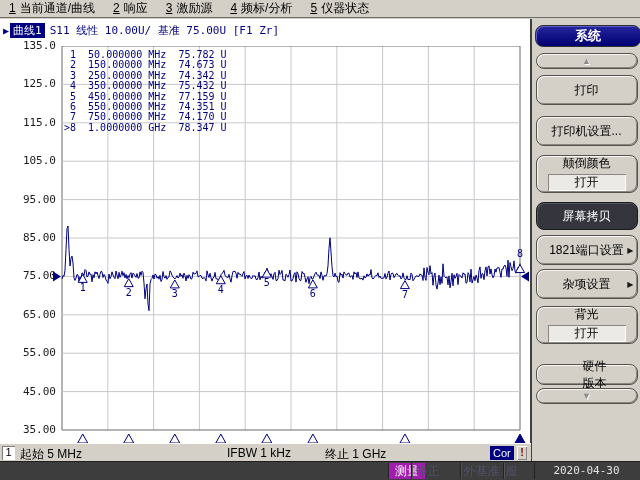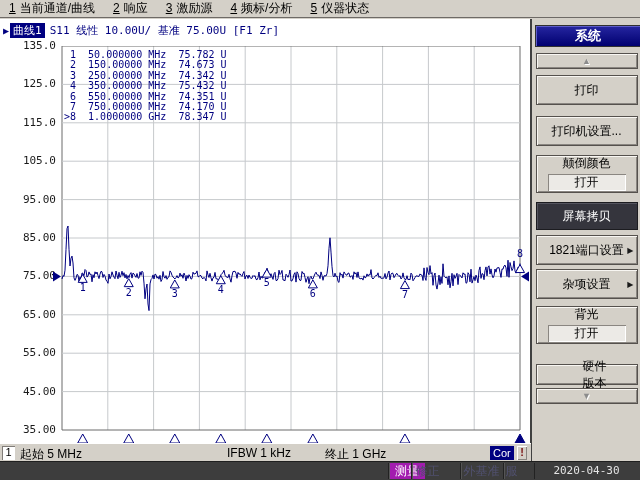--- a/index.html
+++ b/index.html
@@ -24,21 +24,21 @@
   .ylabel { position:absolute; left:14px; width:42px; text-align:right;
     font:11px "DejaVu Sans Mono",monospace; color:#1a1a1a; }
   #plot-svg { position:absolute; left:52px; top:27px; }
   #marker-table { position:absolute; left:64px; top:31px;
     font:10px "DejaVu Sans Mono",monospace; color:#000080; line-height:10.4px; white-space:pre; }
 
   
   #sidebar { position:absolute; left:531px; top:19px; width:109px; height:442px;
     background:#d4d0c8; border-left:1px solid #404040; padding:6px 2px 0 3px; }
   .sk { width:102px; margin:0 auto; font-size:12px; color:#000; text-align:center;
-    display:flex; flex-direction:column; justify-content:center; position:relative; }
+    display:flex; flex-direction:column; justify-content:center; position:relative;border-radius:8px; }
   .sk-raised { background:#d4d0c8; border:1px solid #55514d;
     box-shadow:inset 1px 1px 0 #f8f6f2, inset -1px -1px 0 #8a8681; }
   .sk-header { width:106px; background:linear-gradient(#2626a0,#000070); color:#fff;
     font-weight:bold; font-size:13px; border:1px solid #303030;
     box-shadow:inset 1px 1px 0 #5c5cc8; }
   .sk-active { background:#35353d; color:#fff; border:1px solid #1c1c20;
     box-shadow:inset 1px 1px 0 #55555f; }
   .sk-scroll { color:#8c8c8c; font-size:9px; text-shadow:1px 1px 0 #ffffff; }
   .sk-state { background:#eceae6; margin:2px 11px 3px 11px; padding:0 2px;
     box-shadow:inset 1px 1px 0 #8a8681, inset -1px -1px 0 #ffffff; font-size:12px; }
@@ -164,21 +164,21 @@
           <polygon points="352.9246231155779,234.5872 348.4246231155779,242.5872 357.4246231155779,242.5872" fill="#ffffff" stroke="#000080" stroke-width="1"></polygon>
           <text x="352.9246231155779" y="251.5872" text-anchor="middle" fill="#000080" font-size="10" font-family="DejaVu Sans Mono, monospace">7</text>
         </g>
         <polygon points="352.9246231155779,388 347.9246231155779,397 357.9246231155779,397" fill="#ffffff" stroke="#000080" stroke-width="1"></polygon>
         <g>
           <polygon points="468,218.54752000000002 463.5,226.54752000000002 472.5,226.54752000000002" fill="#ffffff" stroke="#000080" stroke-width="1"></polygon>
           <text x="468" y="210.54752000000002" text-anchor="middle" fill="#000080" font-size="10" font-family="DejaVu Sans Mono, monospace">8</text>
         </g>
         <polygon points="468,388 463,397 473,397" fill="#000080" stroke="#000080" stroke-width="1"></polygon>
       </svg>
-    <div id="marker-table"><div> 1  50.000000 MHz  75.782 U</div><div> 2  150.00000 MHz  74.673 U</div><div> 3  250.00000 MHz  74.342 U</div><div> 4  350.00000 MHz  75.432 U</div><div> 6  550.00000 MHz  74.351 U</div><div> 7  750.00000 MHz  74.170 U</div><div>&gt;8  1.0000000 GHz  78.347 U</div></div>
+    <div id="marker-table"><div> 1  50.000000 MHz  75.782 U</div><div> 2  150.00000 MHz  74.673 U</div><div> 3  250.00000 MHz  74.342 U</div><div> 4  350.00000 MHz  75.432 U</div><div> 5  450.00000 MHz  77.159 U</div><div> 6  550.00000 MHz  74.351 U</div><div> 7  750.00000 MHz  74.170 U</div><div>&gt;8  1.0000000 GHz  78.347 U</div></div>
   </div>
 
   <div id="sidebar">
       <div class="sk sk-header" style="height: 22px; margin: 0px auto;">系统</div>
       <div class="sk sk-raised sk-scroll" style="height: 16px; margin-top: 6px;">
         <div>▲</div>
       </div>
       <div class="sk sk-raised" style="height: 30px; margin-top: 6px;">
         <div>打印</div>
       </div>

